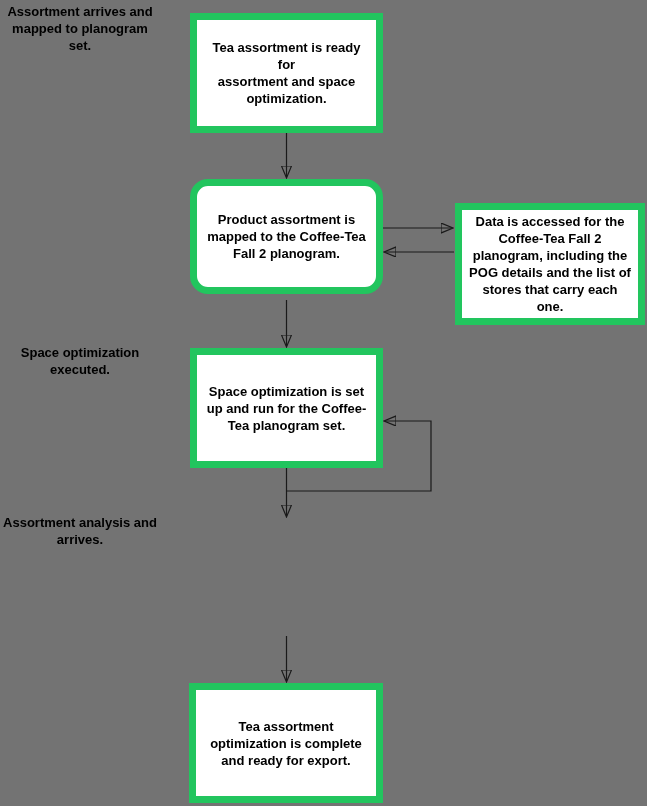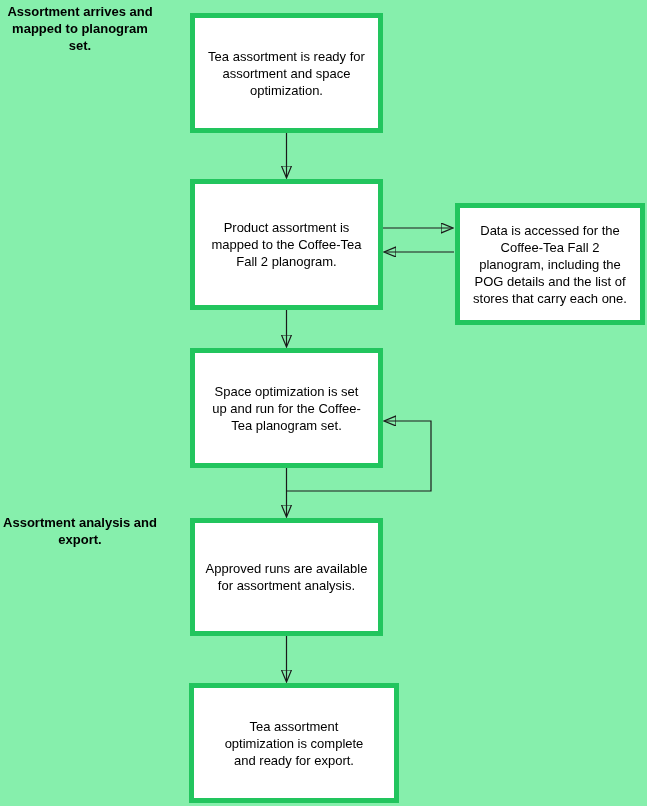--- a/index.html
+++ b/index.html
@@ -4,35 +4,35 @@
 <style>
   html, body {
     margin: 0;
     padding: 0;
     background: #ffffff;
   }
   #canvas {
     position: relative;
     width: 647px;
     height: 806px;
-    background: #86efac;
+    background: #737373;
     font-family: "Liberation Sans", "DejaVu Sans", sans-serif;
     color: #000000;
     overflow: hidden;
   }
   .flow-node {
     position: absolute;
-    border: 5px solid #22c55e;
+    border: 7px solid #22c55e;
     background: #ffffff;
     display: flex;
     align-items: center;
     justify-content: center;
     text-align: center;
     font-size: 13px;
-    font-weight: normal;
+    font-weight: bold;
     line-height: 17px;
     white-space: pre-line;
     box-sizing: border-box;
     padding: 2px 6px;
   }
   .phase-label {
     position: absolute;
     left: 0;
     width: 160px;
     text-align: center;
@@ -71,41 +71,41 @@
     <path d="M383,228 L452,228" marker-end="url(#arrow)"></path>
     <path d="M454,252 L385,252" marker-end="url(#arrow)"></path>
     <path d="M286.5,468 L286.5,516" marker-end="url(#arrow)"></path>
     <path d="M286.5,491 L431,491 L431,421 L385,421" marker-end="url(#arrow)"></path>
     <path d="M286.5,636 L286.5,681" marker-end="url(#arrow)"></path>
   </svg>
 
   <div class="phase-label" style="top:3px;">Assortment arrives and
 mapped to planogram
 set.</div>
+  <div class="phase-label" style="top:344px;">Space optimization
+executed.</div>
   <div class="phase-label" style="top:514px;">Assortment analysis and
-export.</div>
+arrives.</div>
 
   <div class="flow-node" style="left:190px; top:13px; width:193px; height:120px;">Tea assortment is ready for
 assortment and space
 optimization.</div>
 
-  <div class="flow-node" style="left:190px; top:179px; width:193px; height:131px;">Product assortment is
+  <div class="flow-node" style="left:190px; top:179px; width:193px; height:115px;border-radius:18px;">Product assortment is
 mapped to the Coffee-Tea
 Fall 2 planogram.</div>
 
   <div class="flow-node" style="left:455px; top:179px; width:190px; height:122px;margin-top:24px;">Data is accessed for the
 Coffee-Tea Fall 2
 planogram, including the
 POG details and the list of
 stores that carry each one.</div>
 
   <div class="flow-node" style="left:190px; top:348px; width:193px; height:120px;text-align:center;">Space optimization is set
 up and run for the Coffee-
 Tea planogram set.</div>
 
-  <div class="flow-node" style="left:190px; top:518px; width:193px; height:118px;">Approved runs are available
-for assortment analysis.</div>
 
-  <div class="flow-node" style="left:189px; top:683px; width:210px; height:120px;">Tea assortment
+  <div class="flow-node" style="left:189px; top:683px; width:194px; height:120px;">Tea assortment
 optimization is complete
 and ready for export.</div>
 
 </div>
 
 </body></html>

